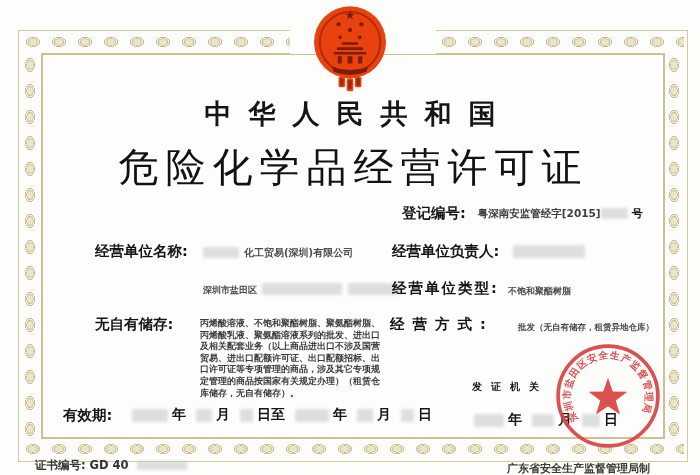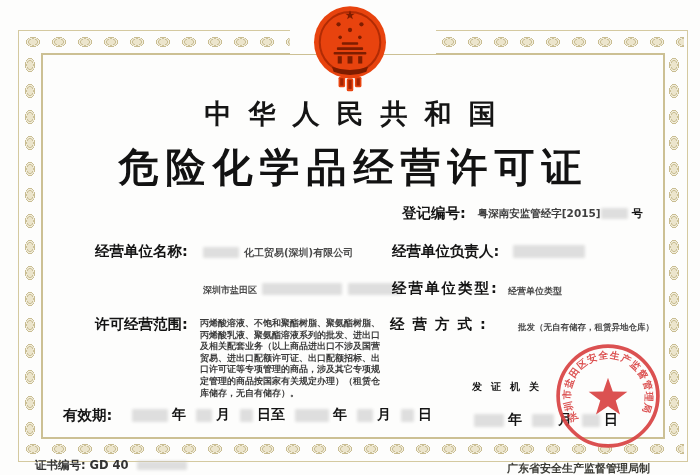--- a/index.html
+++ b/index.html
@@ -31,21 +31,21 @@
   .emblem{position:absolute;left:305px;top:3px;width:90px;height:90px;}
   .seal{position:absolute;left:552px;top:340px;width:112px;height:112px;opacity:.92;}
 
   
   .country-title{
     position:absolute;left:0;top:96px;width:700px;text-align:center;
     font-size:27px;font-weight:700;letter-spacing:17px;padding-left:17px;box-sizing:border-box;color:#151515;
   }
   .cert-title{
     position:absolute;left:0;top:140px;width:700px;text-align:center;
-    font-size:40px;font-weight:700;letter-spacing:7px;padding-left:7px;box-sizing:border-box;color:#121212;
+    font-size:40px;font-weight:400;letter-spacing:7px;padding-left:7px;box-sizing:border-box;color:#121212;
   }
 
   
   .reg-row{position:absolute;left:402px;top:204px;display:flex;align-items:center;justify-content:center;}
   .reg-label{font-size:14.5px;font-weight:700;}
   .reg-value{font-size:10.5px;color:#3f3f3f;margin-left:12px;font-weight:700;}
   .reg-suffix{font-size:11px;font-weight:700;margin-left:4px;}
 
   
   .lbl{position:absolute;font-size:14.5px;font-weight:700;white-space:nowrap;}
@@ -128,23 +128,23 @@
   <div class="lbl" style="left:95px;top:242px;">经营单位名称:</div>
   <span class="blur-abs" style="left:203px;top:247px;width:36px;height:11px;"></span>
   <div class="val" style="left:244px;top:246px;">化工贸易(深圳)有限公司</div>
   <div class="lbl" style="left:392px;top:242px;">经营单位负责人:</div>
   <span class="blur-abs" style="left:513px;top:245px;width:72px;height:13px;"></span>
 
   <div class="val val-sm" style="left:203px;top:284px;">深圳市盐田区</div>
   <span class="blur-abs" style="left:262px;top:283px;width:80px;height:12px;"></span>
   <span class="blur-abs" style="left:348px;top:283px;width:54px;height:12px;"></span>
   <div class="lbl ls2" style="left:392px;top:279px;">经营单位类型:</div>
-  <div class="val val-sm" style="left:508px;top:285px;">经营单位类型</div>
+  <div class="val val-sm" style="left:508px;top:285px;">不饱和聚酯树脂</div>
 
-  <div class="lbl" style="left:95px;top:315px;">许可经营范围:</div>
+  <div class="lbl" style="left:95px;top:315px;">无自有储存:</div>
   <div class="scope-val">丙烯酸溶液、不饱和聚酯树脂、聚氨酯树脂、丙烯酸乳液、聚氨酯溶液系列的批发、进出口及相关配套业务（以上商品进出口不涉及国营贸易、进出口配额许可证、出口配额招标、出口许可证等专项管理的商品，涉及其它专项规定管理的商品按国家有关规定办理）（租赁仓库储存，无自有储存）。</div>
   <div class="lbl ls8" style="left:390px;top:315px;">经营方式:</div>
   <div class="val" style="left:518px;top:322px;font-size:8.5px;">批发（无自有储存，租赁异地仓库）</div>
 
   <div class="issuer-label">发证机关</div>
   <div class="date-row issue-date">
     <span class="blur" style="width:30px;height:13px;"></span>
     <span class="date-unit">年</span>
     <span class="blur" style="width:22px;height:13px;"></span>
     <span class="date-unit">月</span>

